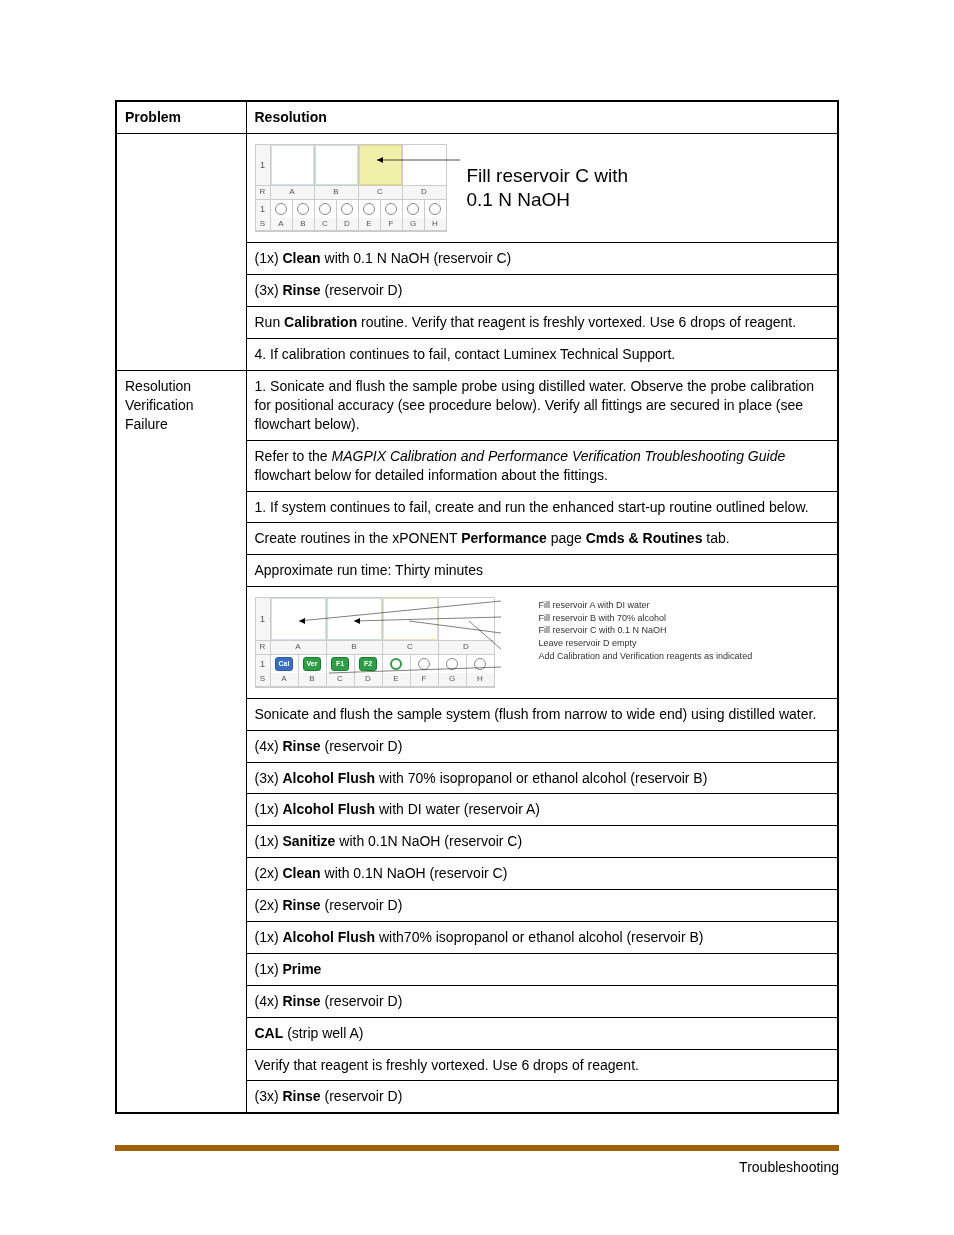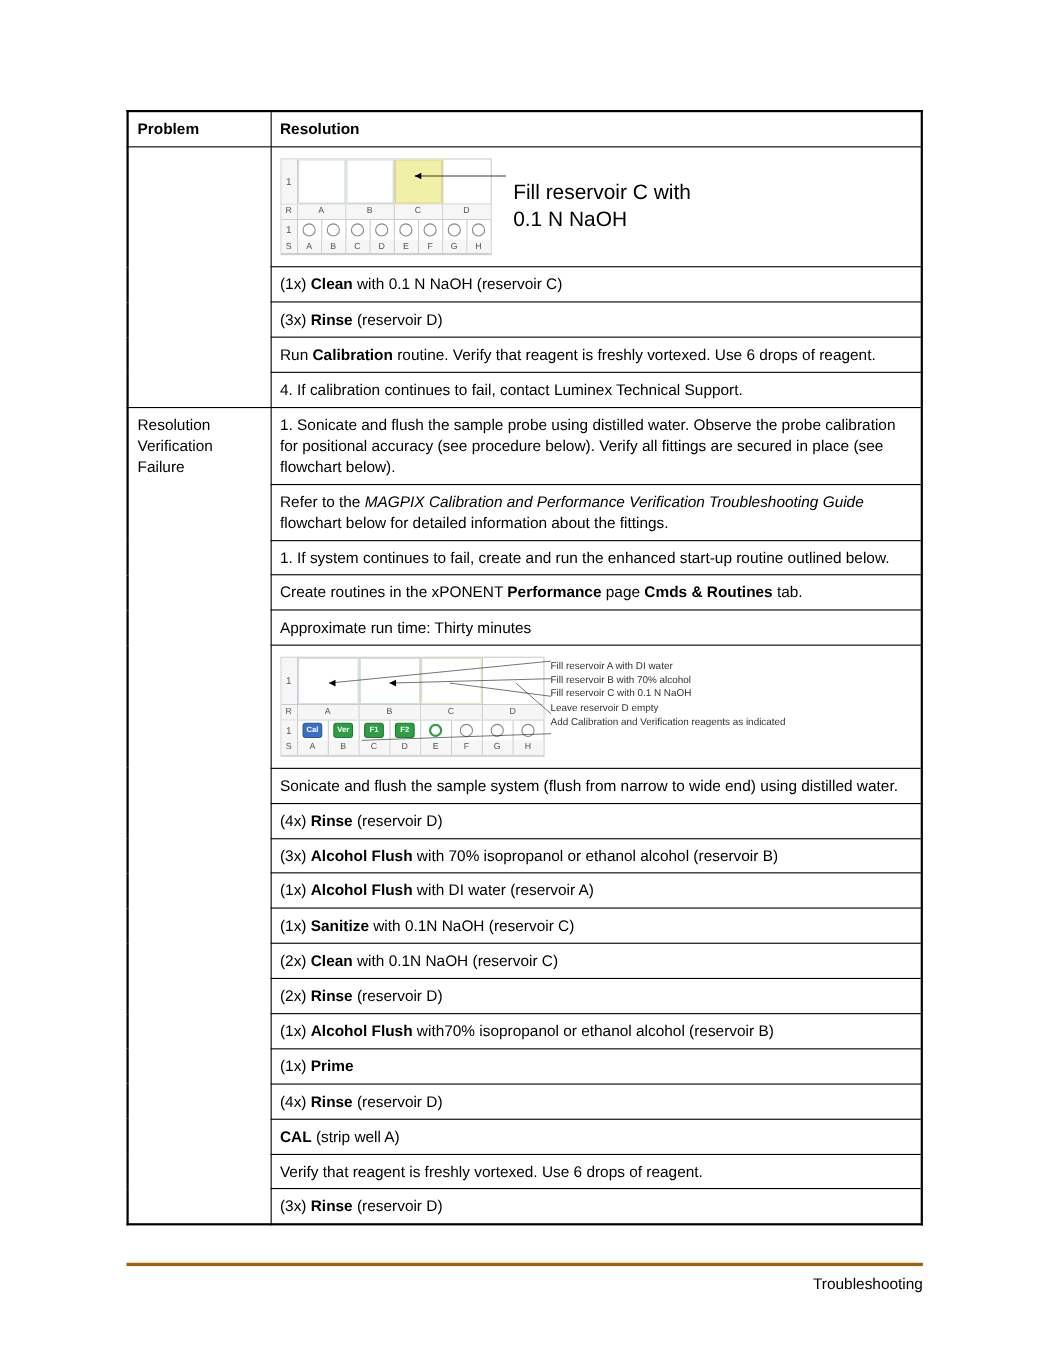--- a/index.html
+++ b/index.html
@@ -34,21 +34,21 @@
     line-height: 1.35;
   }
   .tbl th {
     font-weight: bold;
     background: #fff;
   }
   .col-problem { width: 130px; }
   .col-resolution { }
   .footer {
     margin-top: auto;
-    border-top: 3px solid #a16207;
+    border-top: 6px solid #a16207;
     padding-top: 8px;
     text-align: right;
     font-size: 14px;
   }
   .pagenum { display: block; }
   b { font-weight: bold; }
   i { }
 
   
   .diag-wrap { display: flex; align-items: center; gap: 20px; padding: 4px 0; }
@@ -69,21 +69,21 @@
   .well { flex: 1; height: 18px; border-right: 1px solid #ccc; display: flex; align-items: center; justify-content: center; }
   .well:last-child { border-right: none; }
   .circle { width: 12px; height: 12px; border-radius: 50%; border: 1px solid #888; box-sizing: border-box; }
   .circle.ring-green { border: 2px solid #2e9e44; }
   .badge { font-size: 7px; width: 16px; height: 12px; border-radius: 3px; display: flex; align-items: center; justify-content: center; color: #fff; font-weight: bold; }
   .badge.cal { background: #3a6fc4; border: 1px solid #2a5aa0; }
   .badge.ver { background: #2e9e44; border: 1px solid #1e7a30; }
   .badge.f1, .badge.f2 { background: #2e9e44; border: 1px solid #1e7a30; }
 
   .callout-block { font-size: 19px; line-height: 1.3; }
-  .small-callouts { font-size: 9px; color: #333; line-height: 1.4; }
+  .small-callouts { font-size: 9px; color: #333; line-height: 1.4; margin-left: 38px; }
   .small-callouts div { white-space: nowrap; }
   .diag2-wrap { display: flex; gap: 6px; align-items: flex-start; padding: 4px 0; position: relative; }
   .diag2 .res { height: 42px; }
   .diag2 { width: 238px; }
   .well2 { flex: 1; height: 18px; border-right: 1px solid #ccc; display: flex; align-items: center; justify-content: center; }
   .well2:last-child { border-right: none; }
   .diag2 .letter-row span, .diag1 .letter-row span { font-size: 8px; }
 
   .lead-svg { position: absolute; top: 0; left: 0; pointer-events: none; }
 </style>

